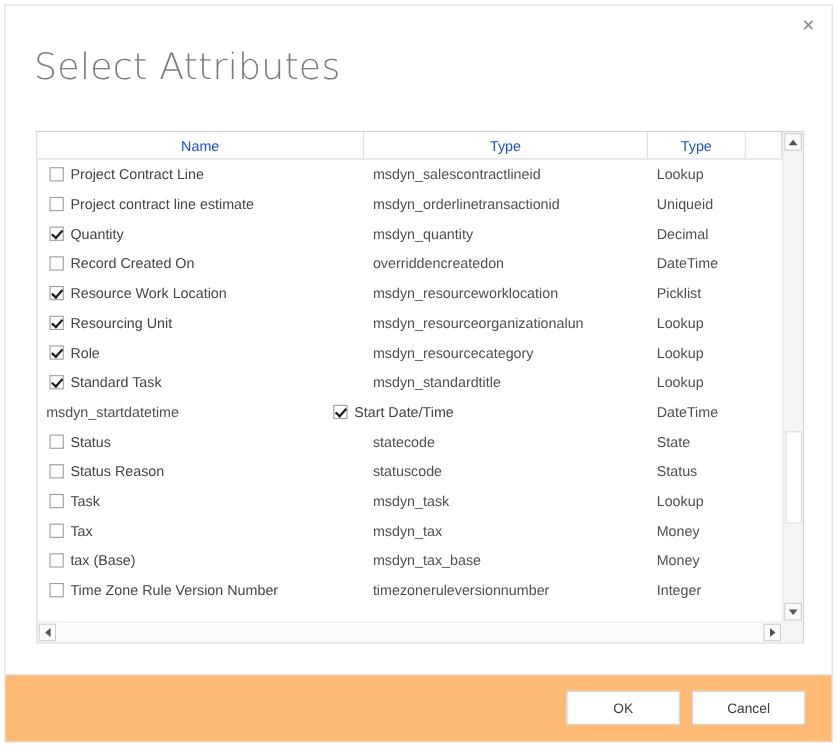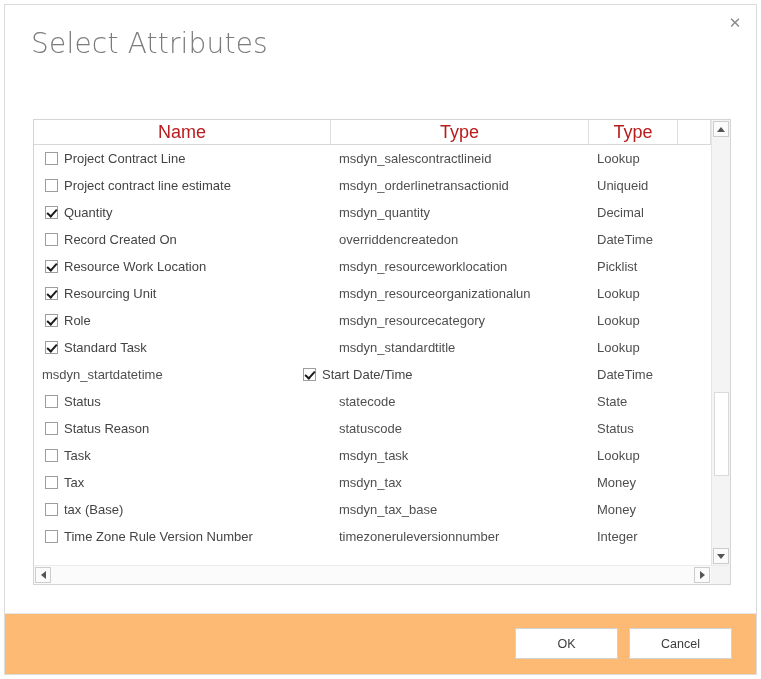--- a/index.html
+++ b/index.html
@@ -39,22 +39,22 @@
     color: #8a8a8a;
     font-family: "Liberation Sans", sans-serif;
     cursor: pointer;
     user-select: none;
   }
 
   
   #title {
     position: absolute;
     left: 26px;
-    top: 22px;
-    font-size: 28px;
+    top: 36px;
+    font-size: 33px;
     font-weight: 300;
     color: #7b7b7b;
     letter-spacing: 0.2px;
     font-family: "DejaVu Sans", sans-serif;
     white-space: nowrap;
   }
 
   
   #select-all-row {
     position: absolute;
@@ -103,22 +103,22 @@
     height: 25px;
     display: flex;
     border-bottom: 1px solid #d8d8d8;
     background: #ffffff;
     box-sizing: border-box;
   }
   #grid-header .hc {
     display: flex;
     align-items: center;
     justify-content: center;
-    font-size: 18px;
-    color: #b91c1c;
+    font-size: 13px;
+    color: #1d4ed8;
     border-right: 1px solid #dedede;
     box-sizing: border-box;
     height: 100%;
     overflow: hidden;
     cursor: pointer;
     user-select: none;
   }
   .col-name   { width: 297px; }
   .col-logical{ width: 258px; }
   .col-type   { width: 89px; }

